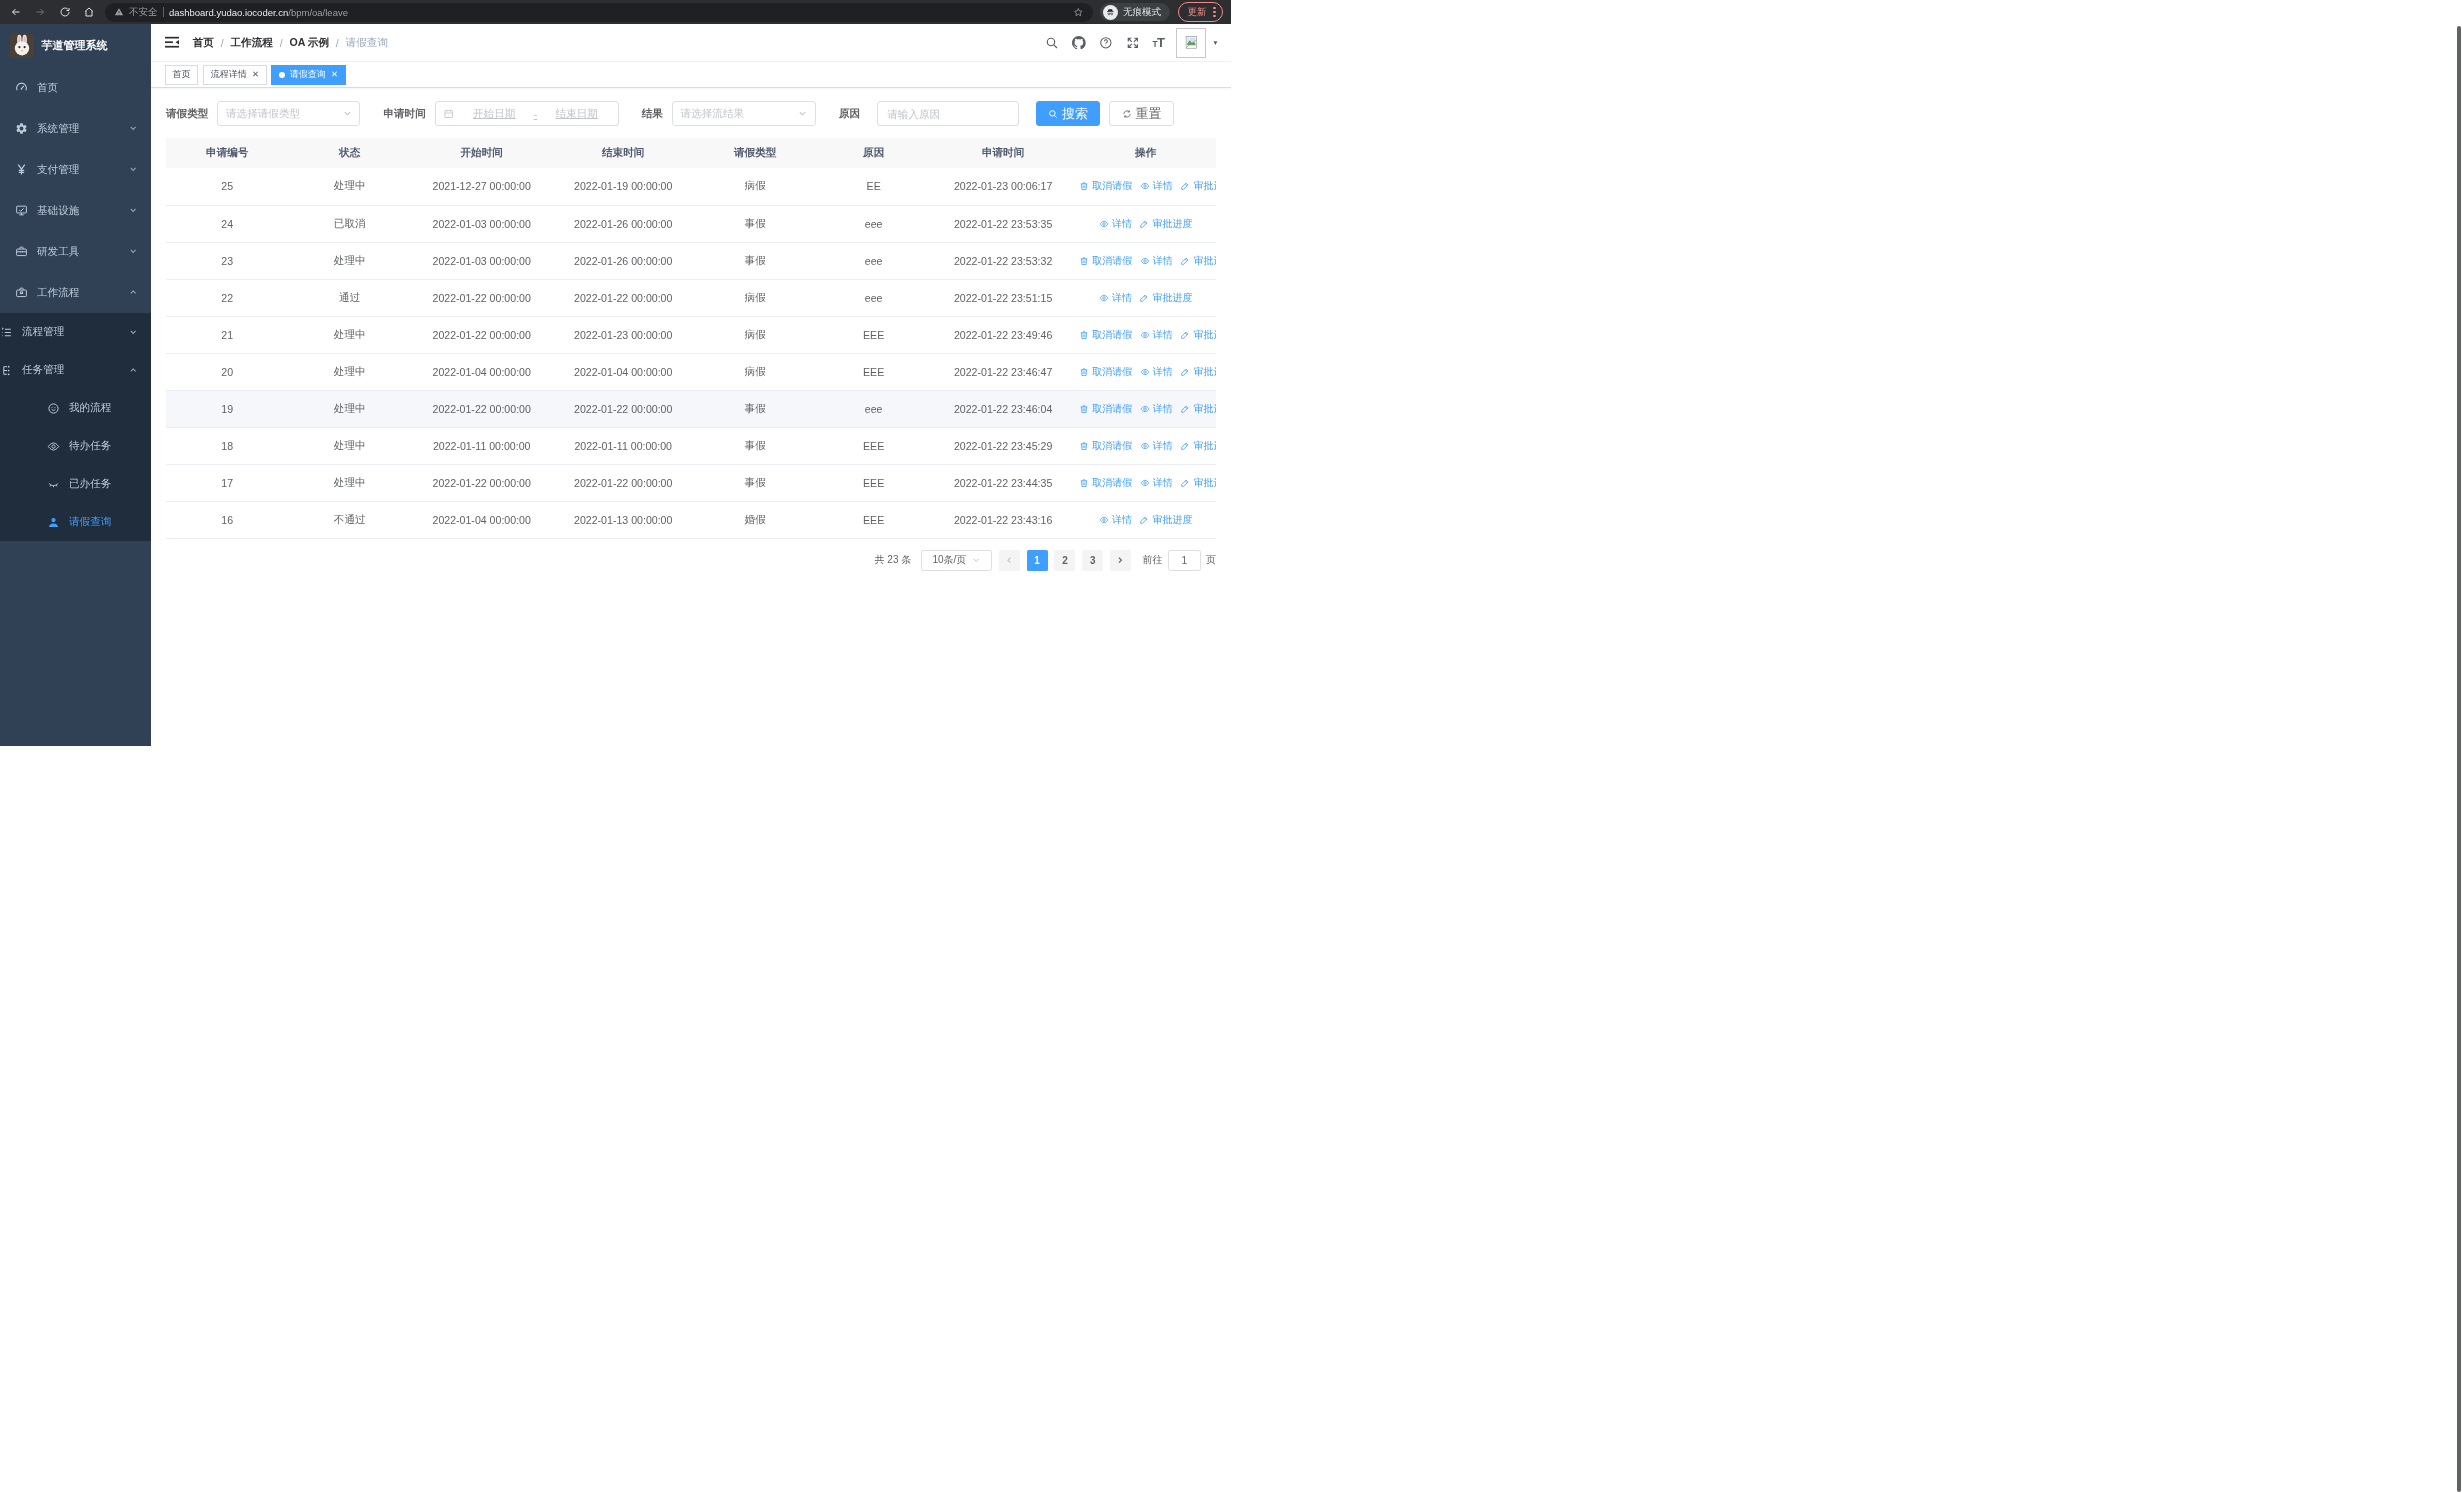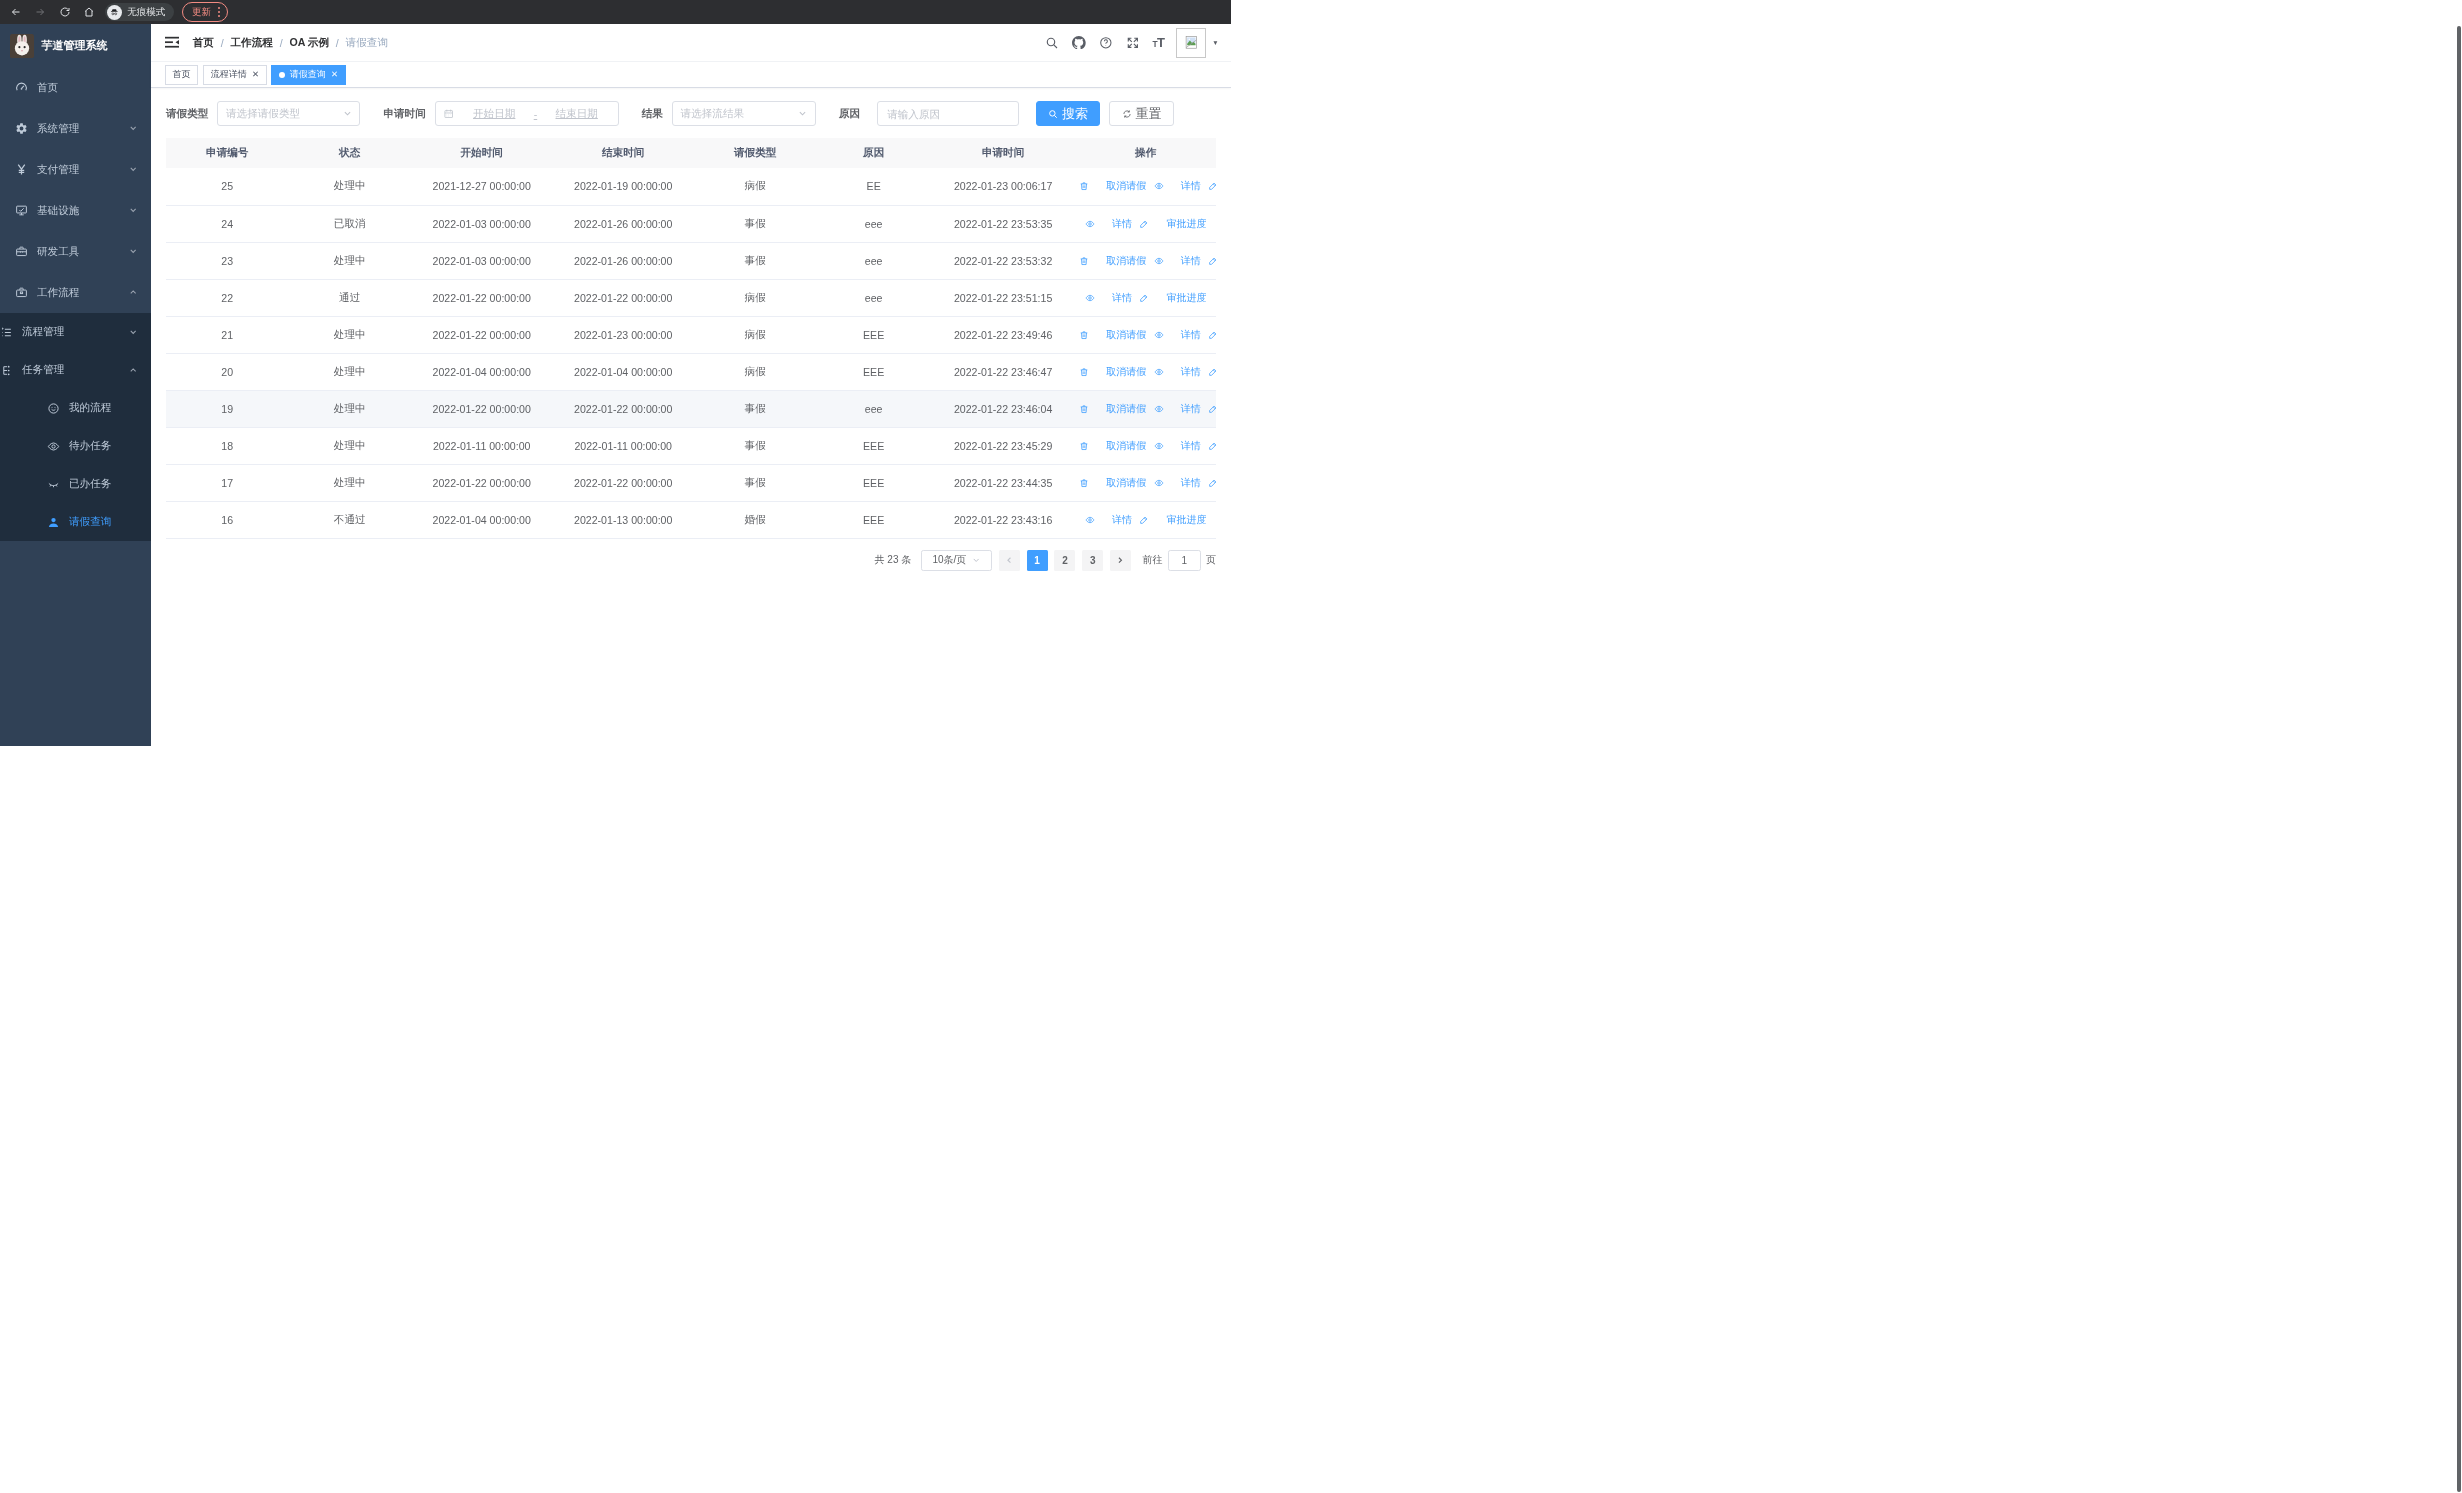--- a/index.html
+++ b/index.html
@@ -94,21 +94,21 @@
   .btn-create{height:23.6px;font-size:10px;padding:0 10px;}
   .toolbar-right{margin-left:auto;display:flex;gap:9px;}
   .circ-btn{width:22px;height:22px;border-radius:50%;border:0.8px solid #dcdfe6;background:#fff;display:grid;place-items:center;color:#5a5e66;cursor:pointer;}
   .circ-btn svg{width:10.6px;height:10.6px;}
 
   
   table{width:100%;border-collapse:collapse;table-layout:fixed;}
   thead th{height:30px;background:#f8f8f9;color:#515a6e;font-size:10.6px;font-weight:700;text-align:center;}
   tbody td{height:37px;border-bottom:0.8px solid #ebeef5;color:#606266;font-size:10.6px;text-align:center;white-space:nowrap;overflow:hidden;}
   tbody tr.hovered td{background:#f5f7fa;}
-  a.action{color:#409eff;font-size:10px;text-decoration:none;display:inline-flex;align-items:center;gap:17px;margin:0 3.8px;cursor:pointer;white-space:nowrap;}
+  a.action{color:#409eff;font-size:10px;text-decoration:none;display:inline-flex;align-items:center;gap:3px;margin:0 3.8px;cursor:pointer;white-space:nowrap;}
   a.action svg{width:10px;height:10px;flex:none;}
 
   
   .pagination{display:flex;align-items:center;justify-content:flex-end;gap:6.8px;margin-top:11.4px;color:#606266;font-size:10px;}
   .pg-total{margin-right:3px;}
   .pg-size{width:71px;height:21px;border:0.8px solid #dcdfe6;border-radius:2.3px;display:flex;align-items:center;justify-content:center;gap:6px;cursor:pointer;color:#606266;}
   .pg-size svg{width:8.4px;height:8.4px;color:#c0c4cc;}
   .pg-btn{min-width:21px;height:21px;padding:0 3px;background:#f4f4f5;border-radius:1.5px;display:grid;place-items:center;font-weight:700;color:#606266;cursor:pointer;}
   .pg-btn.active{background:#409eff;color:#fff;}
   .pg-btn.disabled{color:#c0c4cc;}
@@ -136,20 +136,40 @@
   <span class="nav-ic">
     <svg viewBox="0 0 24 24" fill="none" stroke="currentColor" stroke-width="2">
         <path d="M20 12a8 8 0 1 1-2.4-5.7M20 4v5h-5"></path>
       </svg>
   </span>
   <span class="nav-ic">
     <svg viewBox="0 0 24 24" fill="none" stroke="currentColor" stroke-width="2">
         <path d="M4 11l8-7 8 7M6 10v10h12V10"></path>
       </svg>
   </span>
+  <div class="address">
+    <span class="warn">
+      <svg viewBox="0 0 24 24">
+          <path d="M12 3L2 20h20z" fill="#9aa0a6"></path>
+          <rect x="11.1" y="9.5" width="1.8" height="5.2" fill="#1f2023"></rect>
+          <rect x="11.1" y="16.2" width="1.8" height="1.8" fill="#1f2023"></rect>
+        </svg>
+    </span>
+    <span>不安全</span>
+    <span class="addr-div"></span>
+    <span style="display:flex;min-width:0;">
+      <span class="url-host">dashboard.yudao.iocoder.cn</span>
+        <span class="url-path">/bpm/oa/leave</span>
+    </span>
+    <span class="addr-star">
+      <svg viewBox="0 0 24 24" fill="none" stroke="currentColor" stroke-width="1.8">
+          <path d="M12 3.5l2.6 5.4 5.9.8-4.3 4.1 1.1 5.8-5.3-2.9-5.3 2.9 1.1-5.8-4.3-4.1 5.9-.8z"></path>
+        </svg>
+    </span>
+  </div>
   <div class="incognito">
     <span class="incog-circle">
       <svg viewBox="0 0 24 24" fill="currentColor">
           <path d="M8 5h8l1.6 4.5H6.4z"></path>
           <rect x="4.5" y="9.8" width="15" height="1.6"></rect>
           <circle cx="8.7" cy="15.5" r="2.1" fill="none" stroke="currentColor" stroke-width="1.4"></circle>
           <circle cx="15.3" cy="15.5" r="2.1" fill="none" stroke="currentColor" stroke-width="1.4"></circle>
           <path d="M10.8 15.2h2.4" stroke="currentColor" stroke-width="1.2"></path>
         </svg>
     </span>

